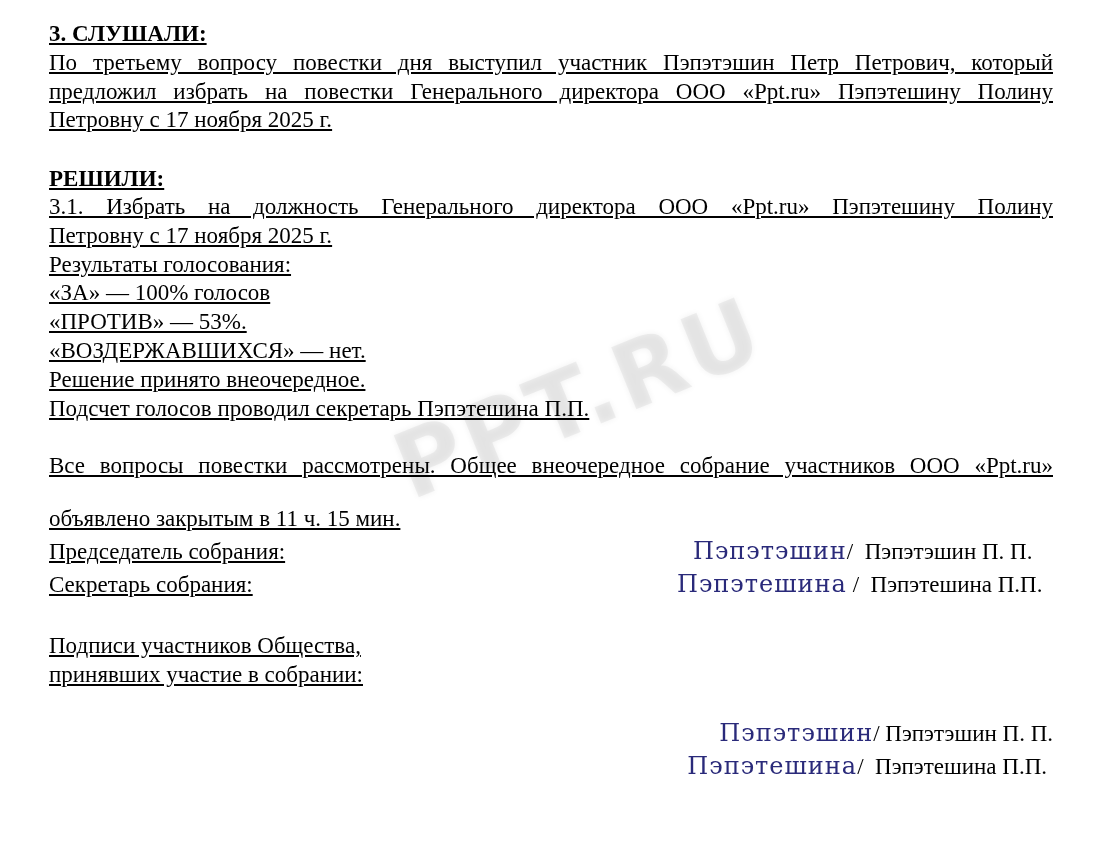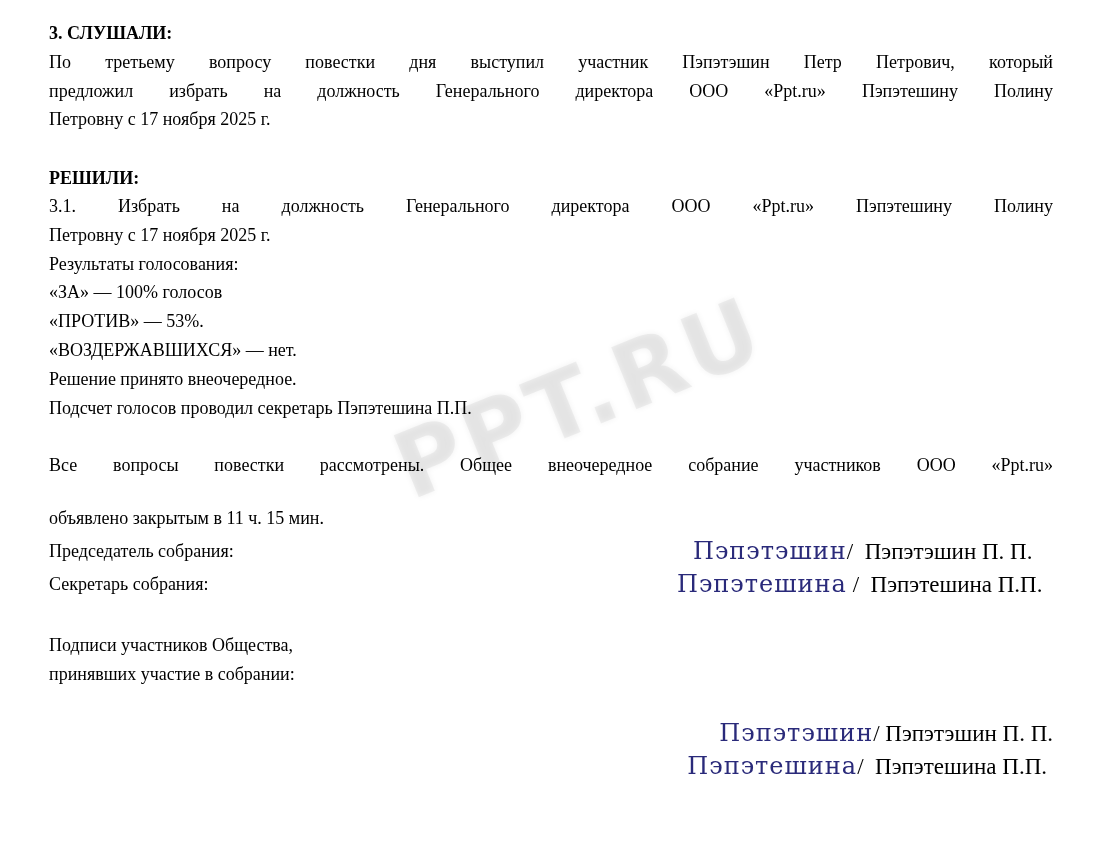--- a/index.html
+++ b/index.html
@@ -4,21 +4,21 @@
 <style>
   html, body { margin: 0; padding: 0; background: #ffffff; }
   body {
     width: 1116px; height: 846px; position: relative; overflow: hidden;
     font-family: "Liberation Serif", "DejaVu Serif", serif;
     color: #000000;
   }
   .page { position: absolute; left: 49px; top: 0; width: 1004px; }
   .line {
     position: absolute; left: 0; width: 1004px;
-    font-size: 18px; line-height: 29px; white-space: nowrap;
+    font-size: 23px; line-height: 29px; white-space: nowrap; text-decoration: underline;
   }
   .justify { text-align: justify; text-align-last: justify; white-space: normal; }
   .bold { font-weight: bold; }
   .watermark {
     position: absolute; left: 385px; top: 345px;
     font-family: "DejaVu Sans", sans-serif; font-weight: bold; font-size: 92px;
     color: rgba(0,0,0,0.05); transform: rotate(-22deg); letter-spacing: 4px;
     text-shadow: 0 0 6px rgba(0,0,0,0.06);
     pointer-events: none; user-select: none;
   }
@@ -29,21 +29,21 @@
   }
 </style>
 </head>
 <body>
 
 <div class="watermark">PPT.RU</div>
 
 <div class="page">
   <div class="line bold" style="top:19px">3. СЛУШАЛИ:</div>
   <div class="line justify" style="top:48px">По третьему вопросу повестки дня выступил участник Пэпэтэшин Петр Петрович, который</div>
-  <div class="line justify" style="top:77px">предложил избрать на должность Генерального директора ООО «Ppt.ru» Пэпэтешину Полину</div>
+  <div class="line justify" style="top:77px">предложил избрать на повестки Генерального директора ООО «Ppt.ru» Пэпэтешину Полину</div>
   <div class="line" style="top:105px">Петровну с 17 ноября 2025 г.</div>
 
   <div class="line bold" style="top:164px">РЕШИЛИ:</div>
   <div class="line justify" style="top:192px">3.1. Избрать на должность Генерального директора ООО «Ppt.ru» Пэпэтешину Полину</div>
   <div class="line" style="top:221px">Петровну с 17 ноября 2025 г.</div>
   <div class="line" style="top:250px">Результаты голосования:</div>
   <div class="line" style="top:278px">«ЗА» — 100% голосов</div>
   <div class="line" style="top:307px">«ПРОТИВ» — 53%.</div>
   <div class="line" style="top:336px">«ВОЗДЕРЖАВШИХСЯ» — нет.</div>
   <div class="line" style="top:365px">Решение принято внеочередное.</div>

